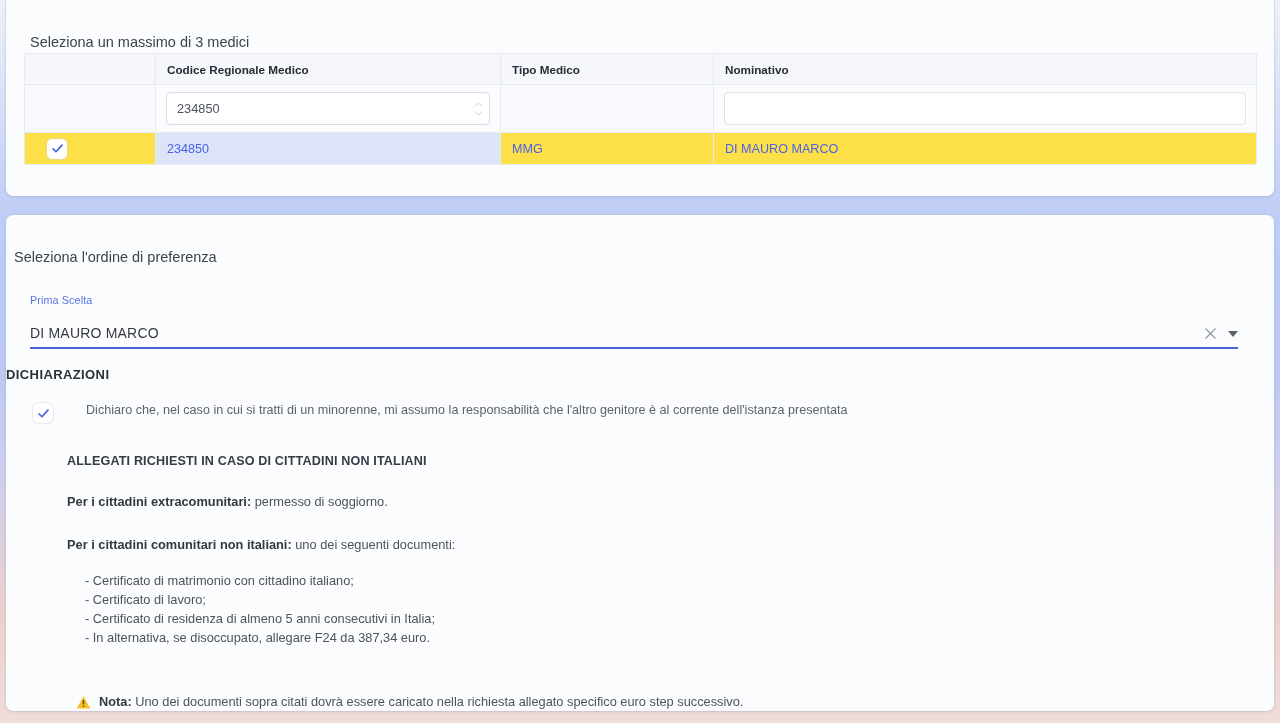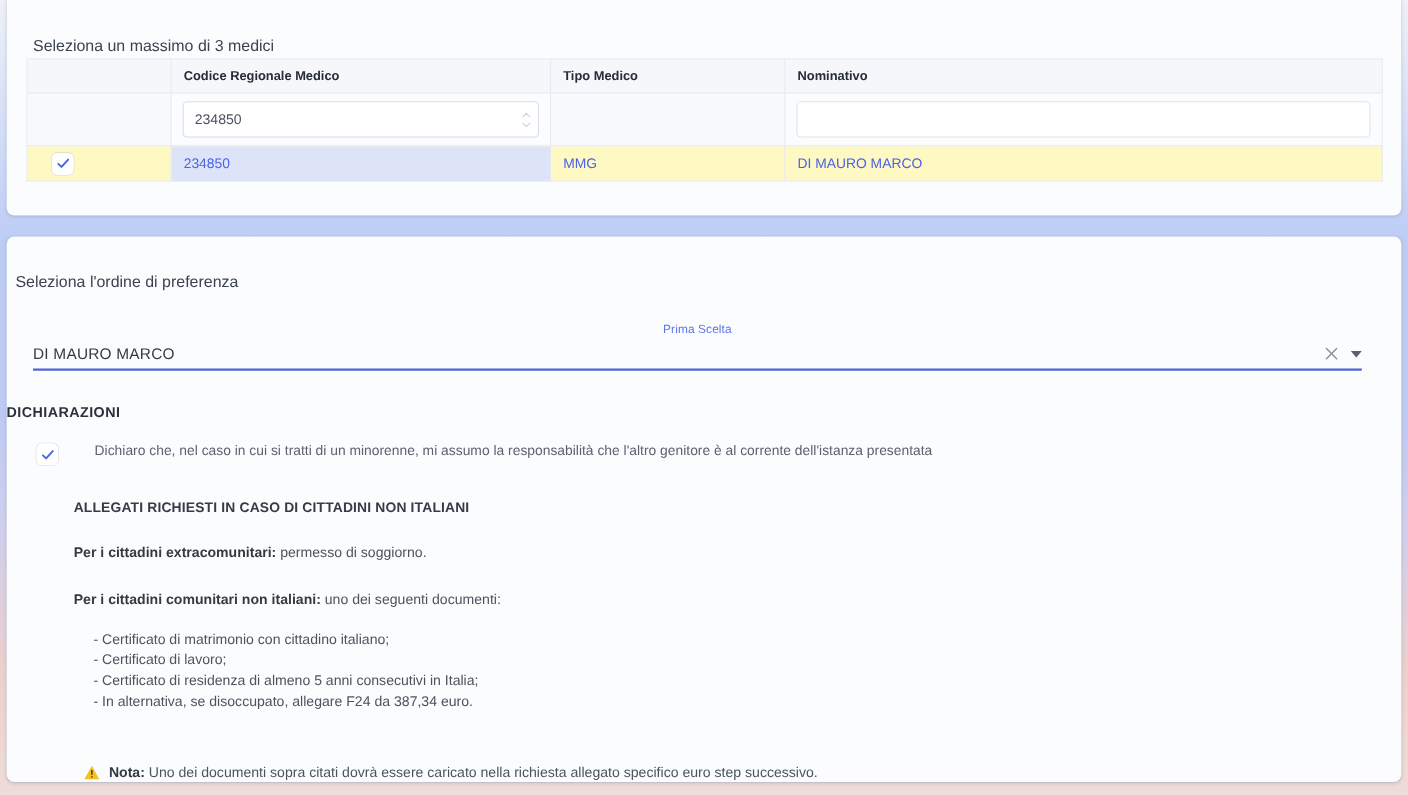--- a/index.html
+++ b/index.html
@@ -110,21 +110,21 @@
     background: #fff;
     font-family: "Liberation Sans", sans-serif;
     font-size: 12.8px;
     color: #4b5160;
     padding: 0 10px;
     outline: none;
   }
 
   tr.data-row td {
     height: 32px;
-    background: #fef9c3;
+    background: #fde047;
     font-size: 12.6px;
     color: #4a62e8;
     padding: 0 11px;
   }
   tr.data-row td.cell-code { background: #dde4f8; }
   tr.data-row td.cell-check { padding-left: 0; }
 
   .cb {
     width: 20px; height: 20px;
     border-radius: 5px;
@@ -136,22 +136,21 @@
   }
   .cb svg { width: 13px; height: 13px; display:block; }
   .cb-cell-inner { padding-left: 22px; display: flex; align-items: center; height: 100%; }
 
   
   .pref-field { position: absolute; left: 24px; top: 79px; width: 1208px; }
   .pref-label {
     font-size: 10.8px;
     color: #5b74e6;
     letter-spacing: .1px;
-    margin-bottom: 7px;
-    text-align: center;
+    margin-bottom: 19px;
   }
   .pref-row {
     display: flex; align-items: flex-end;
     border-bottom: 2px solid #4a63d8;
     padding-bottom: 6px;
   }
   .pref-value {
     flex: 1;
     font-size: 14px;
     color: #36393f;

